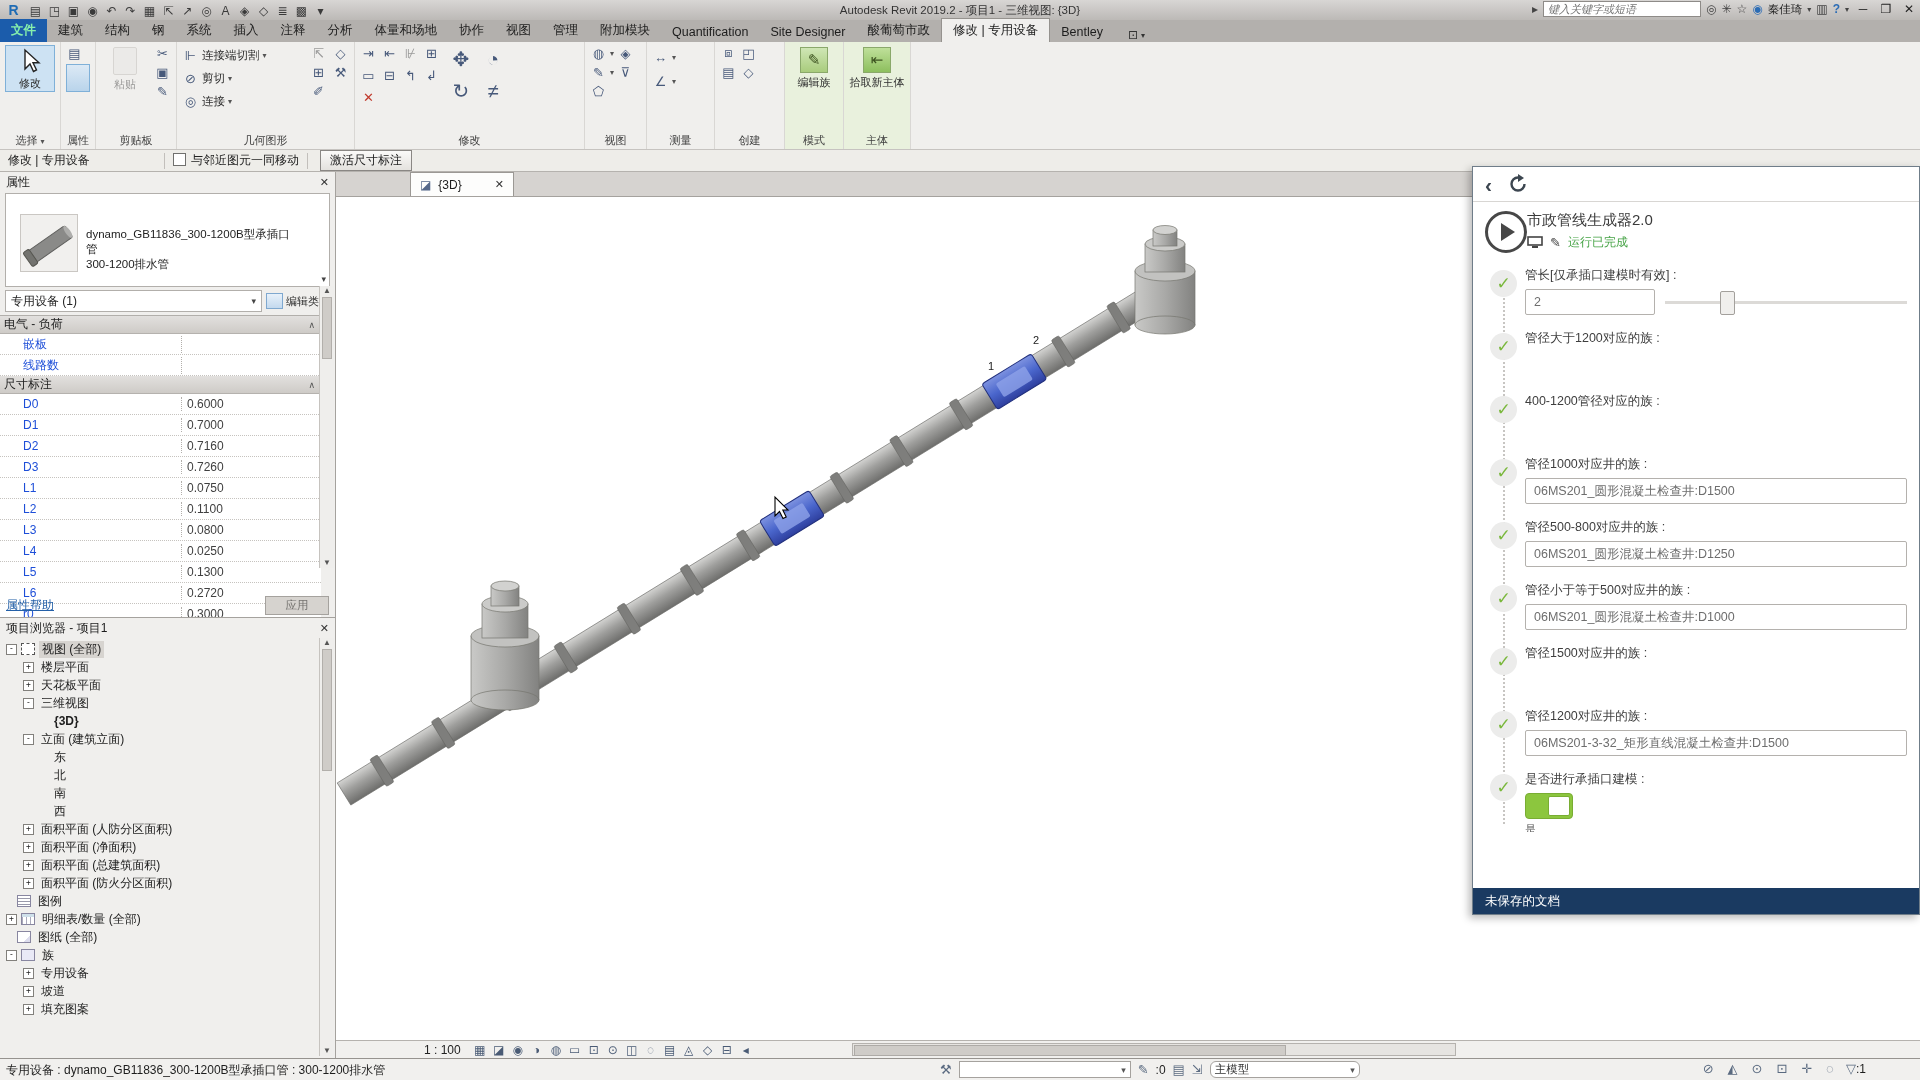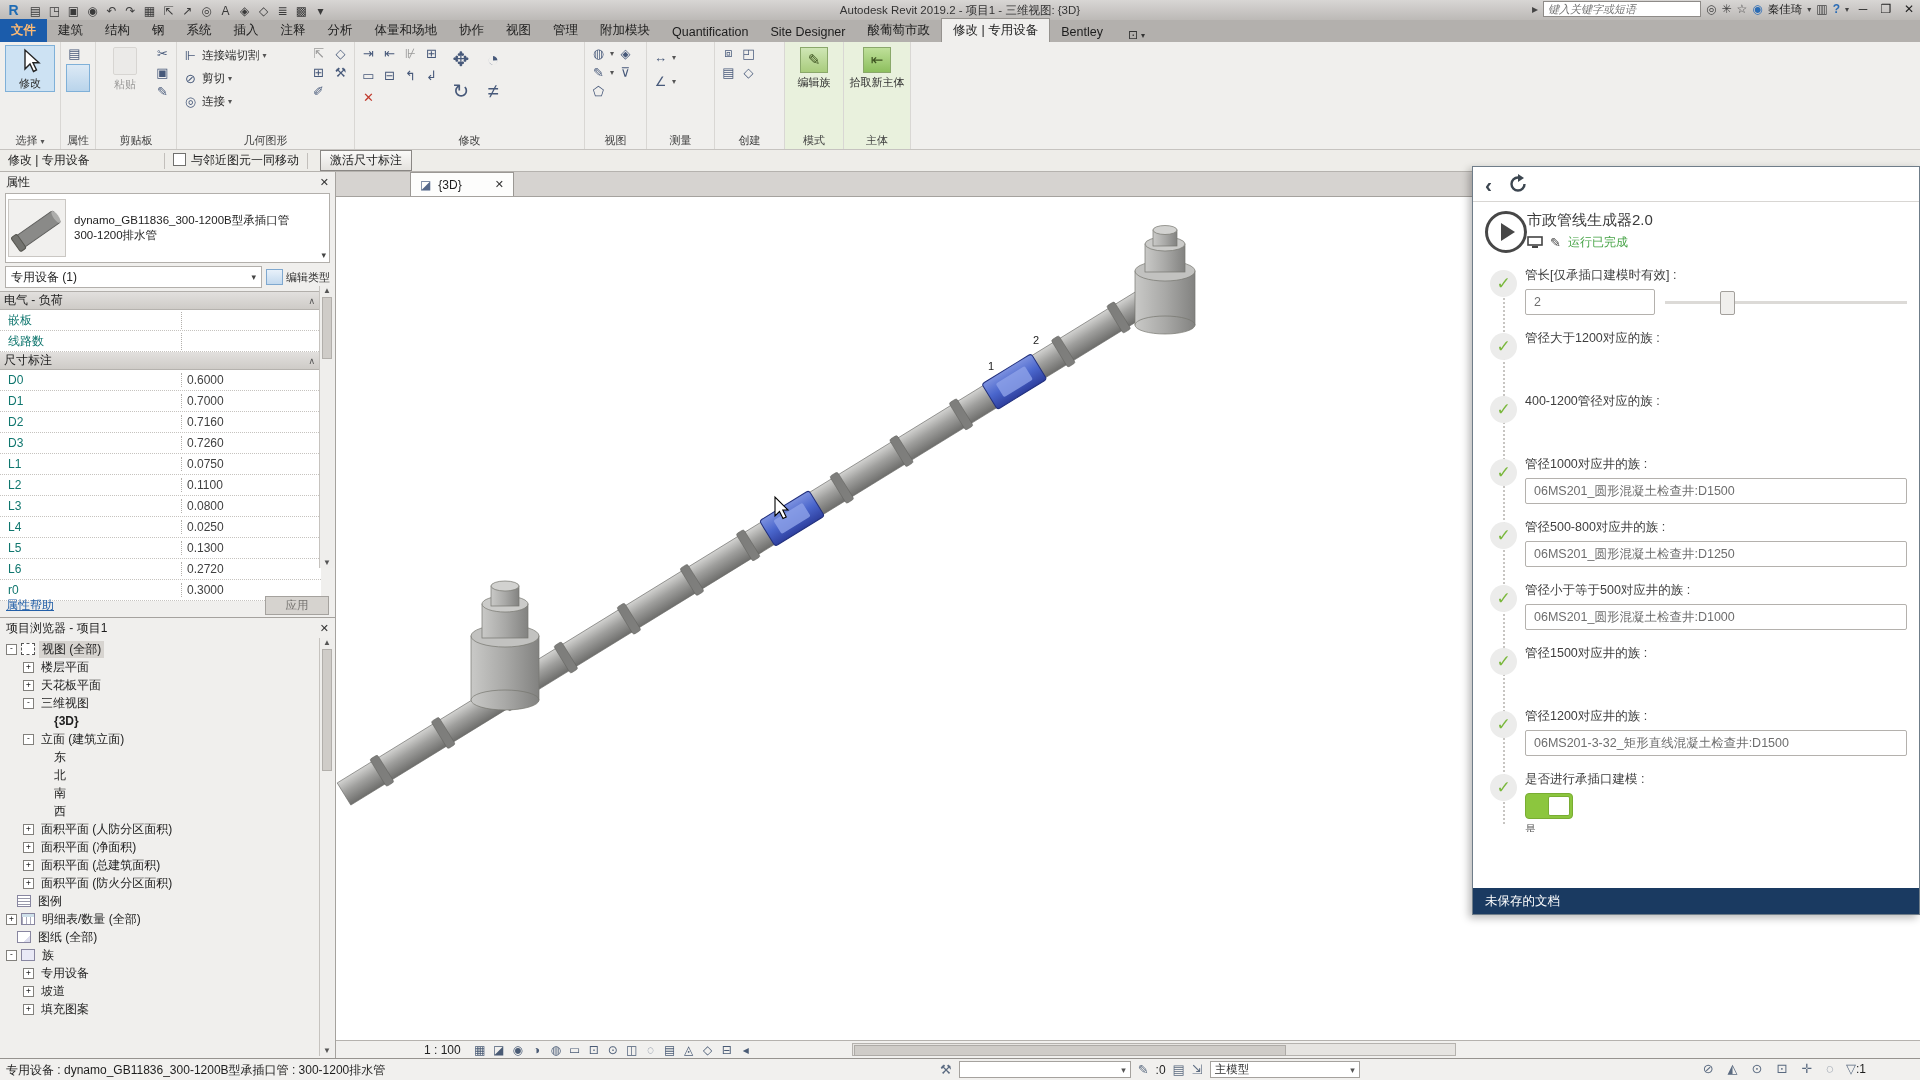--- a/index.html
+++ b/index.html
@@ -10,21 +10,21 @@
   .qicon{display:inline-block;min-width:17px;text-align:center;font-size:12px;color:#3a3a3a;margin:0 1px;cursor:default;}
   .qlogo{font-weight:bold;font-size:14px;color:#1f6cb4;margin-right:4px;}
   #tb-title{position:absolute;left:0;right:0;text-align:center;font-size:11.5px;color:#333;pointer-events:none;}
   #tb-right{position:absolute;right:2px;top:1px;display:flex;align-items:center;gap:5px;}
   #tb-search{width:148px;height:14px;font-size:11px;font-style:italic;border:1px solid #8e8b88;padding:0 4px;color:#666;background:#fff;}
   .tbi{font-size:12px;color:#444;}
   .winbtn{font-size:12px;color:#222;width:18px;text-align:center;}
   
   #tabrow{position:absolute;left:0;top:20px;width:1920px;height:22px;background:#b3b0ad;display:flex;align-items:flex-end;box-sizing:border-box;}
   .rtab{padding:3px 11px;font-size:12.5px;color:#1d1d1d;white-space:nowrap;}
-  .rtab.file{background:#1b5cab;color:#fdba74;font-weight:bold;}
+  .rtab.file{background:#1b5cab;color:#86efac;font-weight:bold;}
   .rtab.active{background:#f0efed;border:1px solid #95928e;border-bottom:none;}
   #ribbon-toggles{margin-left:14px;display:flex;gap:3px;align-items:center;color:#333;}
   
   #ribbon{position:absolute;left:0;top:42px;width:1920px;height:108px;background:#f0efed;border-bottom:1px solid #c6c3c0;display:flex;box-sizing:border-box;}
   .panel{position:relative;border-right:1px solid #d9d7d4;padding:3px 5px 17px 5px;display:flex;gap:5px;align-items:flex-start;box-sizing:border-box;}
   .panel.ctx{background:#e9f1dd;}
   .plabel{position:absolute;left:0;right:0;bottom:1px;height:15px;text-align:center;font-size:11px;color:#3e3e3e;white-space:nowrap;}
   .bigbtn{display:flex;flex-direction:column;align-items:center;gap:2px;font-size:11px;color:#2e2e2e;width:48px;text-align:center;padding-top:2px;}
   .bigbtn.sel{background:#cde2f3;border:1px solid #7fb0d8;}
   .bigico{width:28px;height:26px;display:flex;align-items:center;justify-content:center;font-size:19px;color:#4a5b75;}
@@ -44,32 +44,32 @@
   
   #optionsbar{position:absolute;left:0;top:150px;width:1920px;height:22px;background:#eeede9;border-bottom:1px solid #b5b2ae;display:flex;align-items:center;font-size:12px;box-sizing:border-box;}
   #ob-context{width:148px;padding-left:8px;color:#1d1d1d;}
   .ob-sep{width:1px;height:16px;background:#c2bfbb;margin:0 8px;}
   .cb{width:11px;height:11px;border:1px solid #70706e;background:#fff;display:inline-block;margin-right:5px;vertical-align:-2px;}
   .obtn{border:1px solid #8a8784;background:linear-gradient(#fbfaf9,#e4e2de);padding:1px 9px;margin-left:4px;}
   
   #properties{position:absolute;left:0;top:172px;width:336px;height:445px;background:#f0efed;border-right:1px solid #a5a29e;box-sizing:border-box;}
   .phead{height:20px;display:flex;align-items:center;padding:0 6px;font-size:12px;color:#1d1d1d;}
   .phead .x{margin-left:auto;color:#333;font-size:11px;}
-  #typebox{margin:1px 5px;background:#fff;border:1px solid #b2afab;height:64px;display:flex;align-items:center;gap:8px;padding:2px;position:relative;}
+  #typebox{margin:1px 5px;background:#fff;border:1px solid #b2afab;height:64px;display:flex;align-items:flex-end;gap:8px;padding:14px;position:relative;}
   #typebox .txt{font-size:11.5px;color:#222;line-height:1.3;padding-right:14px;}
   #typebox .dd{position:absolute;right:3px;bottom:2px;font-size:9px;color:#444;}
   #thumb{width:56px;height:56px;border:1px solid #cac7c3;background:#f4f3f1;flex:none;}
   #filterrow{display:flex;align-items:center;margin:3px 5px;gap:4px;}
   #typesel{flex:1;height:20px;background:#fff;border:1px solid #b2afab;display:flex;align-items:center;padding:0 5px;font-size:12px;color:#222;}
   #typesel .dd{margin-left:auto;font-size:9px;color:#444;}
   #edittype{display:flex;align-items:center;gap:3px;font-size:11px;color:#2e2e2e;white-space:nowrap;}
   .etico{width:15px;height:14px;border:1px solid #7fa8cf;background:linear-gradient(#e8f1fa,#c3d9ee);}
   #prop-table{margin-top:2px;background:#fff;border-top:1px solid #b2afab;width:321px;}
   .prow{display:flex;height:20px;align-items:center;border-bottom:1px dotted #c6c3bf;font-size:12px;}
-  .prow .lab{width:182px;padding-left:8px;color:#0f766e;border-right:1px dotted #b2afab;box-sizing:border-box;}
+  .prow .lab{width:182px;padding-left:23px;color:#1d4ed8;border-right:1px dotted #b2afab;box-sizing:border-box;}
   .prow .val{padding-left:5px;color:#3f3f3f;}
   .pgroup{display:flex;height:17px;align-items:center;background:linear-gradient(#e2e0de,#cecbc7);border-bottom:1px solid #b5b2ae;font-size:12px;color:#222;padding-left:4px;}
   .pgroup .chev{margin-left:auto;margin-right:6px;font-size:9px;color:#555;}
   #prop-scroll{position:absolute;right:1px;top:114px;width:14px;height:282px;background:#efeeec;border-left:1px solid #c6c3bf;font-size:8px;color:#555;text-align:center;}
   #prop-scroll .thumb{margin:2px 2px;height:60px;background:#cfccc8;border:1px solid #b2afab;}
   #propfoot{position:absolute;left:0;right:0;bottom:2px;height:20px;display:flex;align-items:center;padding:0 6px;}
   #prophelp{color:#2460a8;text-decoration:underline;font-size:12px;}
   #applybtn{margin-left:auto;width:62px;height:17px;background:#d6d3cf;border:1px solid #a5a29e;color:#74726f;font-size:11.5px;text-align:center;line-height:17px;}
   #browser{position:absolute;left:0;top:617px;width:336px;height:441px;background:#f0efed;border-right:1px solid #a5a29e;border-top:1px solid #a5a29e;box-sizing:border-box;overflow:hidden;}
   #tree{margin-top:2px;}
@@ -684,21 +684,21 @@
     <span id="sb-mid">
       <span class="sbi">⚒</span>
       <span class="sbdrop" style="width:172px;">
           <span></span>
           <span class="dd">▾</span>
         </span>
       <span class="sbi">✎</span>
       <span>:0</span>
       <span class="sbi">▤</span>
       <span class="sbi">⇲</span>
-      <span class="sbdrop" style="width:150px;">
+      <span class="sbdrop" style="width:150px;border-radius:6px;">
           <span>主模型</span>
           <span class="dd">▾</span>
         </span>
     </span>
     <span id="sb-right">
       <span id="sbicons" style="display: inline-flex; gap: 14px;">
           <span class="sbi">⊘</span>
           <span class="sbi">◭</span>
           <span class="sbi">⊙</span>
           <span class="sbi">⊡</span>

